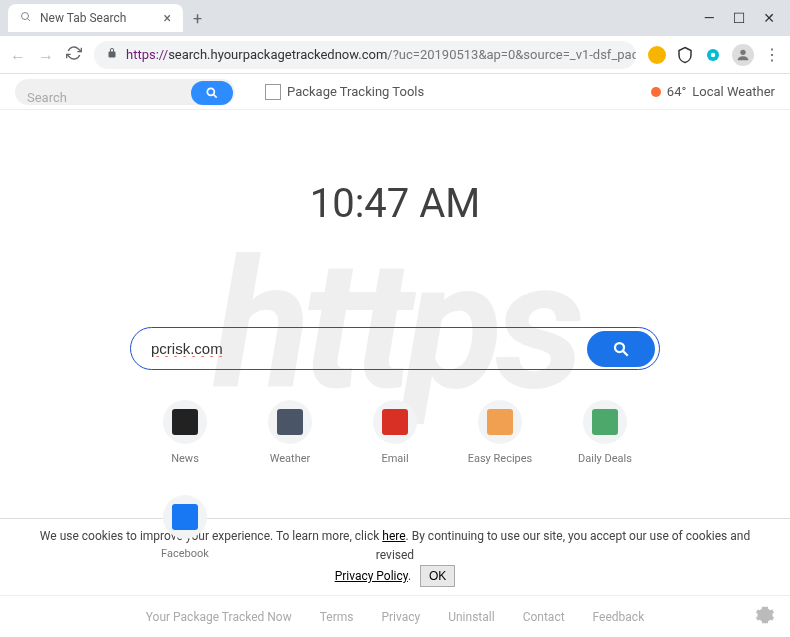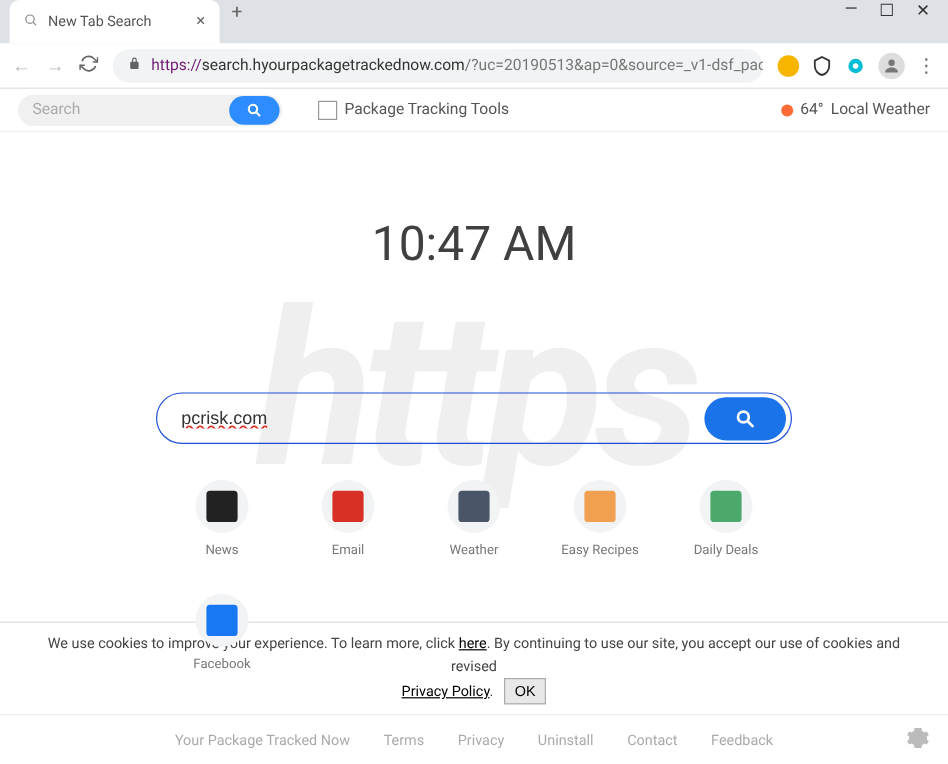--- a/index.html
+++ b/index.html
@@ -1,20 +1,20 @@
 <!DOCTYPE html>
 <html><head>
   <meta charset="utf-8">
   <style>
     * { margin: 0; padding: 0; box-sizing: border-box; }
     body { font-family: -apple-system, BlinkMacSystemFont, "Segoe UI", Roboto, Arial, sans-serif; background: #fff; width: 790px; height: 637px; position: relative; overflow: hidden; }
     
     
     .browser-chrome { background: #dee1e6; }
-    .tab-bar { display: flex; height: 36px; padding-left: 8px; border-radius: 12px; }
+    .tab-bar { display: flex; align-items: center; height: 36px; padding-left: 8px; border-radius: 12px; }
     .tab { background: #fff; border-radius: 8px 8px 0 0; padding: 6px 12px; display: flex; align-items: center; gap: 8px; font-size: 12px; color: #555; width: 175px; }
     .tab-icon { color: #888; font-size: 11px; }
     .tab-close { margin-left: auto; cursor: pointer; color: #666; font-size: 14px; }
     .new-tab { margin-left: 10px; color: #666; font-size: 16px; cursor: pointer; }
     .window-controls { margin-left: auto; display: flex; gap: 18px; padding-right: 15px; }
     .window-controls span { font-size: 14px; cursor: pointer; color: #333; }
     
     .nav-bar { background: #fff; height: 38px; display: flex; align-items: center; padding: 0 10px; gap: 12px; border-bottom: 1px solid #e0e0e0; }
     .nav-arrow { color: #bbb; font-size: 16px; cursor: pointer; }
     .reload svg { width: 16px; height: 16px; }
@@ -23,21 +23,21 @@
     .url-https { color: #701a75; margin-top: 28px; }
     .url-domain { color: #333; }
     .url-path { color: #777; }
     .ext-icons { display: flex; gap: 10px; align-items: center; }
     .ext-icon { width: 18px; height: 18px; }
     .avatar-icon { width: 22px; height: 22px; border-radius: 50%; background: #ddd; display: flex; align-items: center; justify-content: center; }
     .menu-dots { cursor: pointer; color: #666; }
     
     
     .app-toolbar { height: 36px; display: flex; align-items: center; padding: 0 15px; gap: 10px; border-bottom: 1px solid #eee; }
-    .mini-search { background: #f0f0f0; border-radius: 16px; height: 26px; display: flex; align-items: center; padding-left: 12px; width: 220px; color: #aaa; font-size: 13px; }
+    .mini-search { background: #f0f0f0; border-radius: 16px; height: 26px; display: flex; align-items: flex-end; padding-left: 12px; width: 220px; color: #aaa; font-size: 13px; }
     .mini-search-btn { background: #2d8cff; border-radius: 14px; width: 42px; height: 24px; display: flex; align-items: center; justify-content: center; margin-left: auto; margin-right: 2px; }
     .mini-search-btn svg { width: 14px; height: 14px; }
     .toolbar-app { display: flex; align-items: center; gap: 6px; font-size: 13px; color: #555; margin-left: 20px; }
     .toolbar-app-icon { width: 16px; height: 16px; border: 1px solid #999; }
     .weather { margin-left: auto; display: flex; align-items: center; gap: 6px; font-size: 13px; color: #555; }
     .weather-dot { width: 10px; height: 10px; background: #ff6b35; border-radius: 50%; }
     
     
     .content { position: relative; height: 450px; display: flex; flex-direction: column; align-items: center; padding-top: 70px; }
     .clock { font-size: 40px; color: #404040; font-weight: 400; }
@@ -169,29 +169,29 @@
   </div>
   <div class="shortcuts" id="shortcuts">
       <div class="shortcut">
         <div class="shortcut-icon">
           <div class="shortcut-icon-inner" style="background:#222"></div>
         </div>
         <div class="shortcut-label">News</div>
       </div>
       <div class="shortcut">
         <div class="shortcut-icon">
+          <div class="shortcut-icon-inner" style="background:#4a5568"></div>
+        </div>
+        <div class="shortcut-label">Weather</div>
+      </div>
+      <div class="shortcut">
+        <div class="shortcut-icon">
           <div class="shortcut-icon-inner" style="background:#d93025"></div>
         </div>
         <div class="shortcut-label">Email</div>
-      </div>
-      <div class="shortcut">
-        <div class="shortcut-icon">
-          <div class="shortcut-icon-inner" style="background:#4a5568"></div>
-        </div>
-        <div class="shortcut-label">Weather</div>
       </div>
       <div class="shortcut">
         <div class="shortcut-icon">
           <div class="shortcut-icon-inner" style="background:#f0a050"></div>
         </div>
         <div class="shortcut-label">Easy Recipes</div>
       </div>
       <div class="shortcut">
         <div class="shortcut-icon">
           <div class="shortcut-icon-inner" style="background:#4ca96b"></div>

